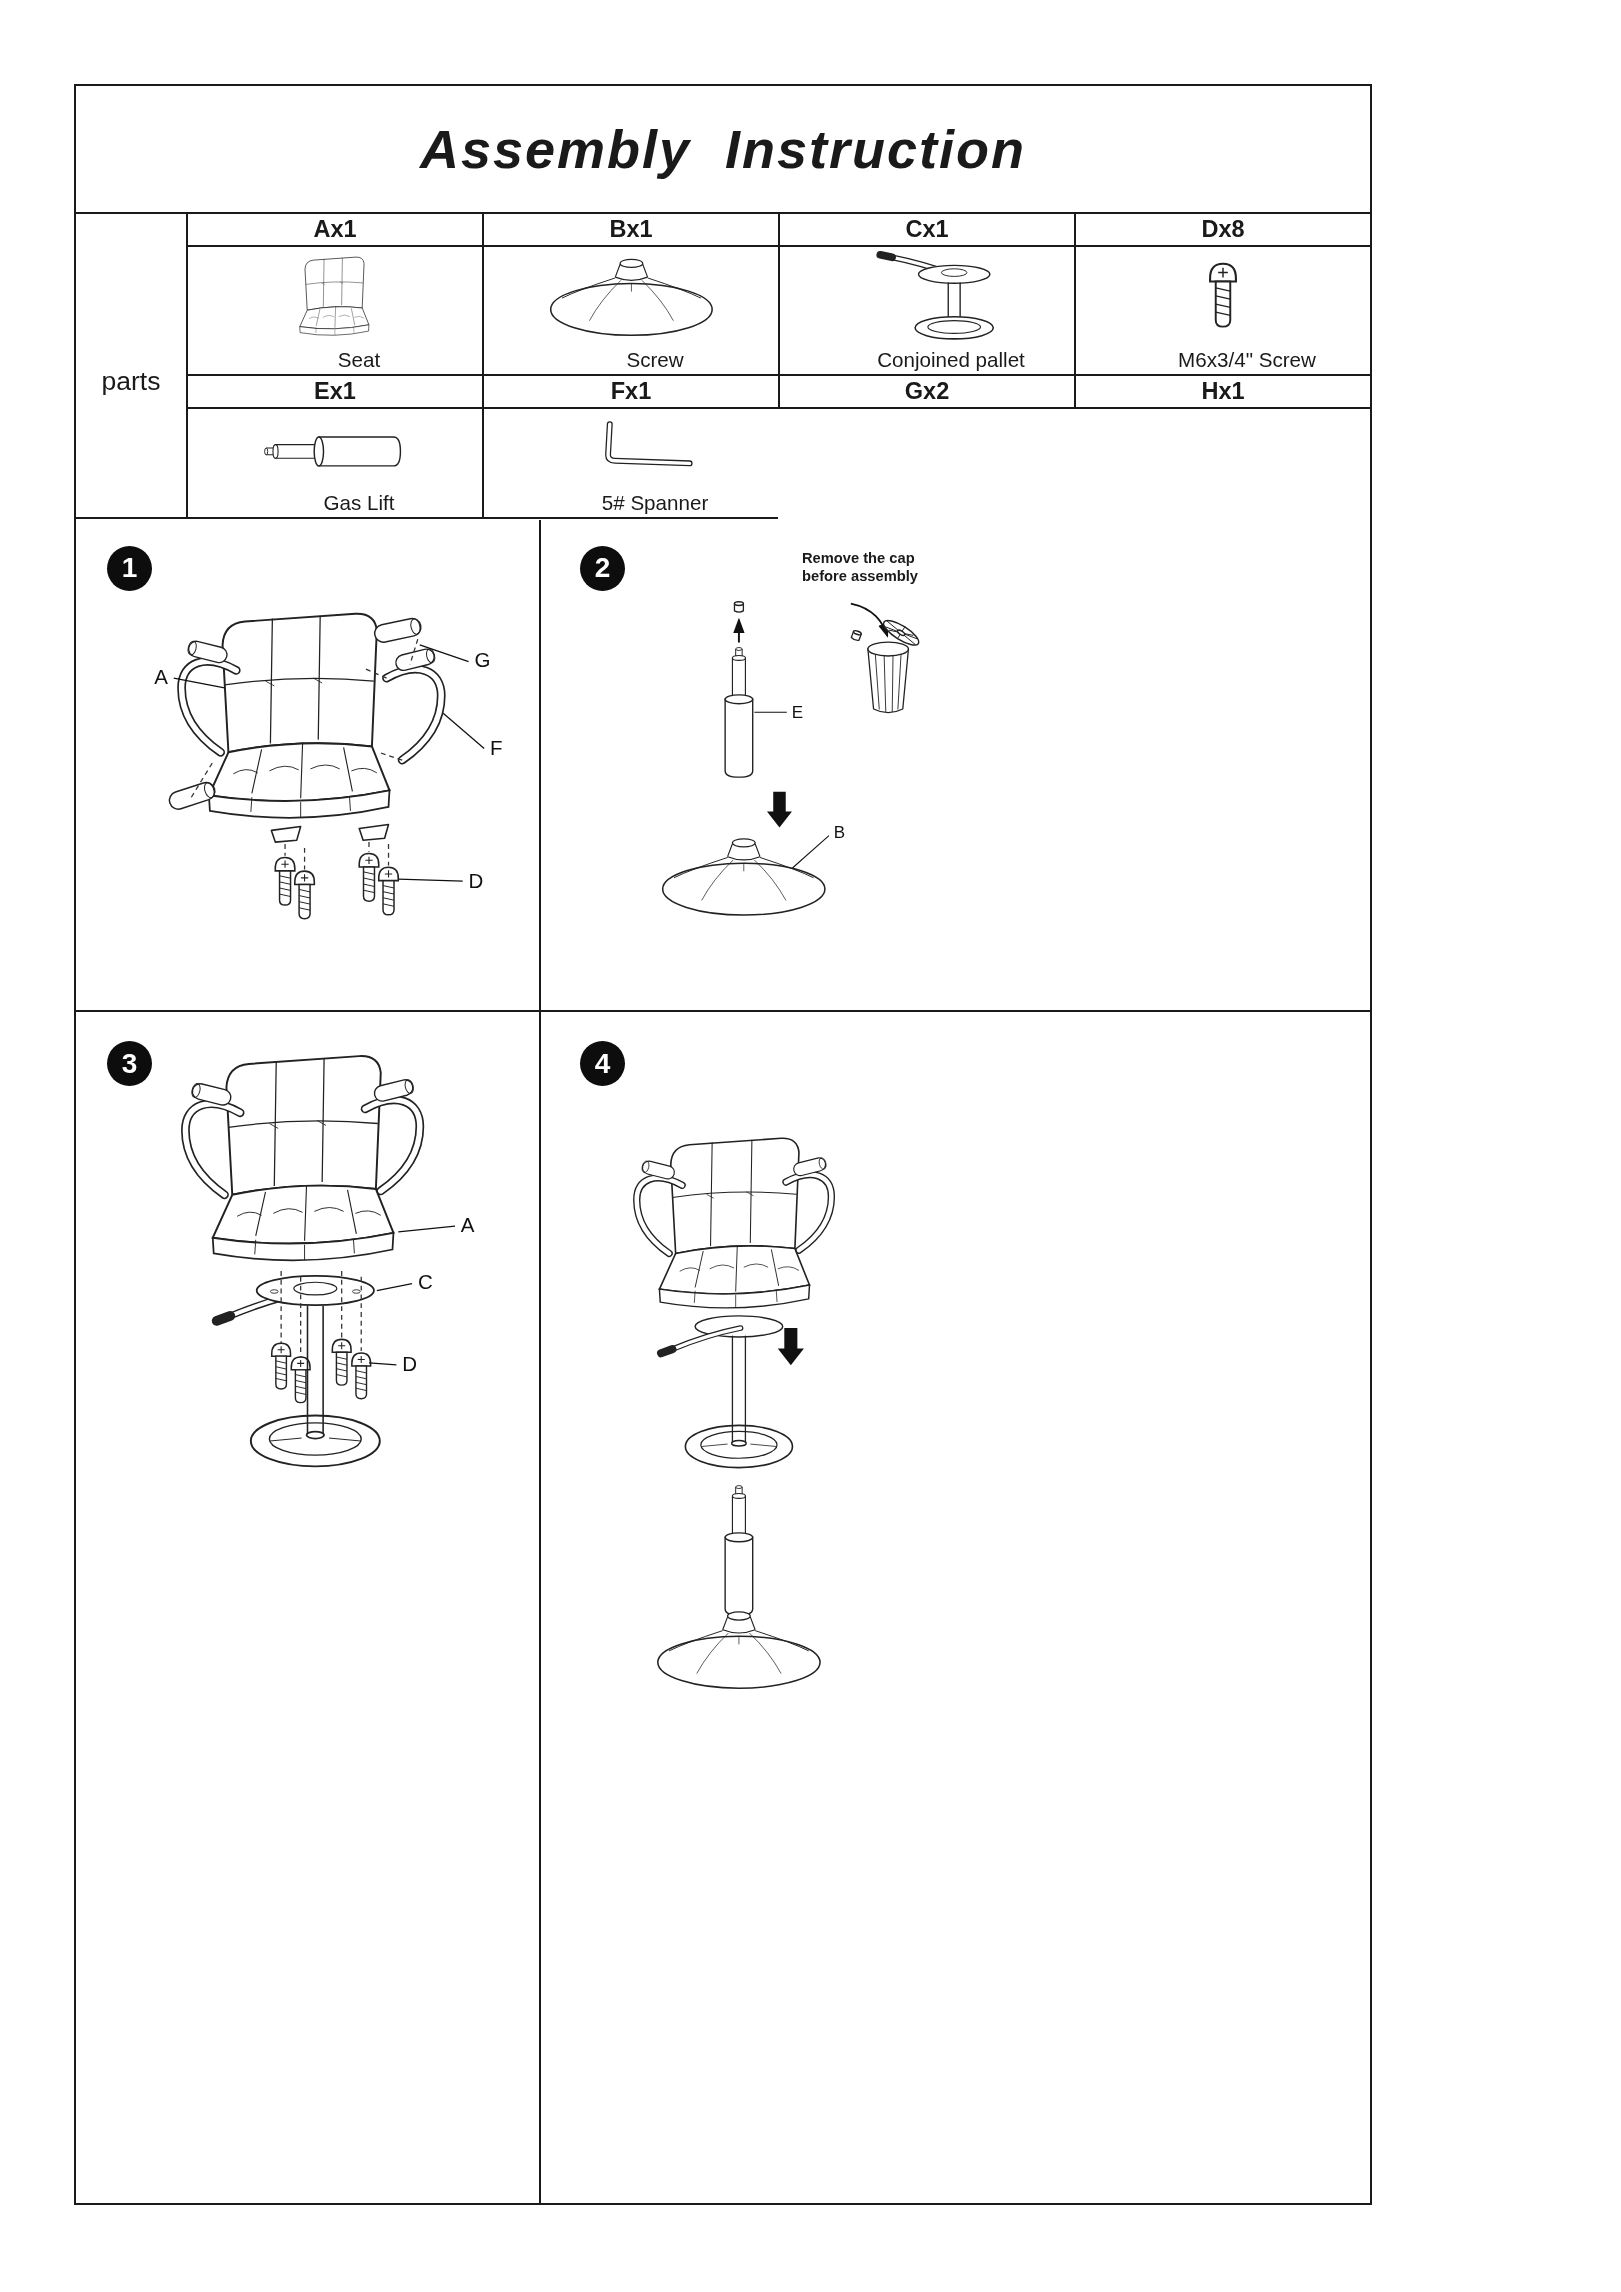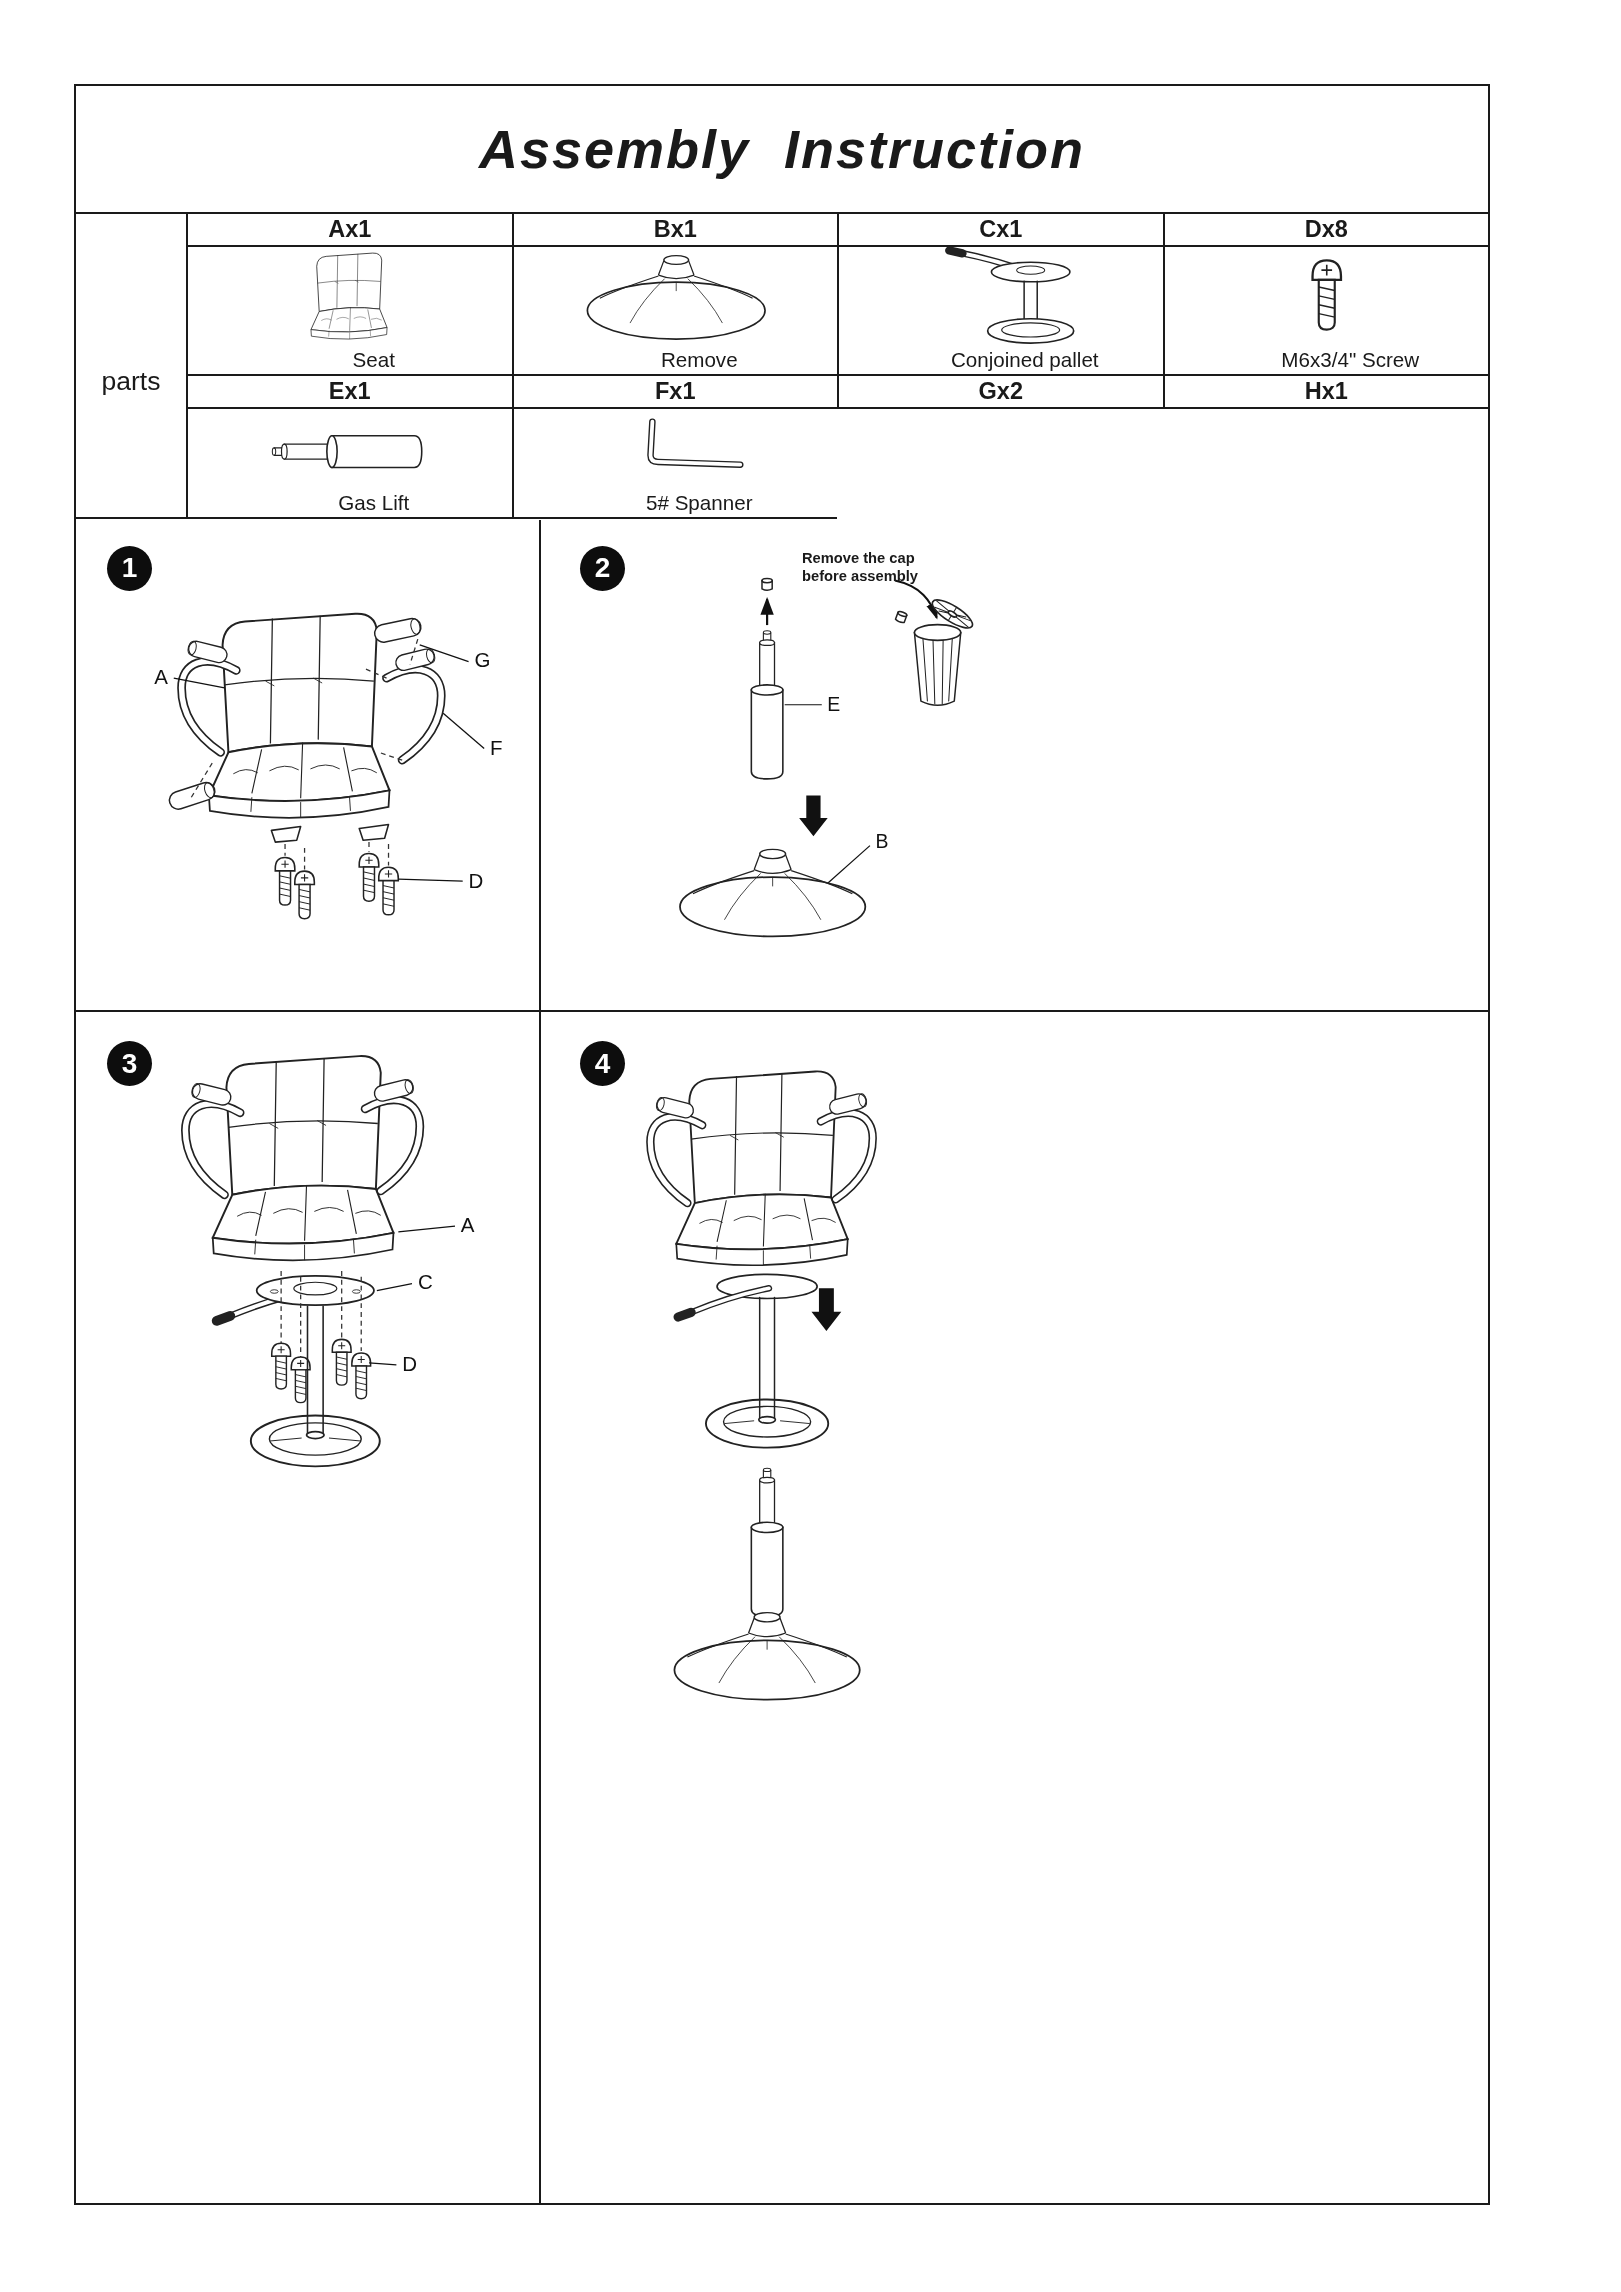--- a/index.html
+++ b/index.html
@@ -1,21 +1,21 @@
 <!DOCTYPE html>
 <html><head>
 <meta charset="utf-8">
 <style>
   html,body { margin:0; padding:0; background:#e8e8e8; }
   .page {
     position:relative; width:1621px; height:2293px; background:#ffffff;
     font-family:"Liberation Sans", sans-serif; color:#1a1a1a; overflow:hidden;
   }
   .frame {
-    position:absolute; left:74px; top:84px; width:1416px; height:2121px;
+    position:absolute; left:74px; top:84px; width:1298px; height:2121px;
     border:2.9px solid #1a1a1a; box-sizing:border-box;
     display:flex; flex-direction:column; background:#fff;
   }
   .title-row {
     height:128px; flex:0 0 128px; border-bottom:2.9px solid #1a1a1a; box-sizing:border-box;
     display:flex; align-items:center; justify-content:center;
   }
   .doc-title {
     font-size:54px; font-weight:bold; font-style:italic; letter-spacing:2px; white-space:pre;
   }
@@ -173,21 +173,21 @@
       <div class="pcell pc-content">
         <svg class="part-art" viewBox="0 0 346 104">
           <use href="#sym-chair-core" transform="translate(128,3) scale(0.44)"></use>
         </svg>
         <div class="part-caption">Seat</div>
       </div>
       <div class="pcell pc-content">
         <svg class="part-art" viewBox="0 0 346 104">
           <use href="#sym-base" transform="translate(69,-4) scale(0.95)"></use>
         </svg>
-        <div class="part-caption">Remove</div>
+        <div class="part-caption">Screw</div>
       </div>
       <div class="pcell pc-content">
         <svg class="part-art" viewBox="0 0 346 104">
           <g>
             <path d="M200,24 C178,16 152,9 132,5" class="tubeC"></path>
             <path d="M200,24 C178,16 152,9 132,5" class="tubeD"></path>
             <path d="M132,5 L118,2" stroke="#222" stroke-width="9" stroke-linecap="round" fill="none"></path>
             <ellipse cx="205" cy="25" rx="42" ry="10.5" fill="#fff" stroke="#222" stroke-width="1.7"></ellipse>
             <ellipse cx="205" cy="23" rx="15" ry="4.5" fill="#fff" stroke="#222" stroke-width="1.1"></ellipse>
             <path d="M198,35 L198,78 M212,35 L212,78" class="ln"></path>

